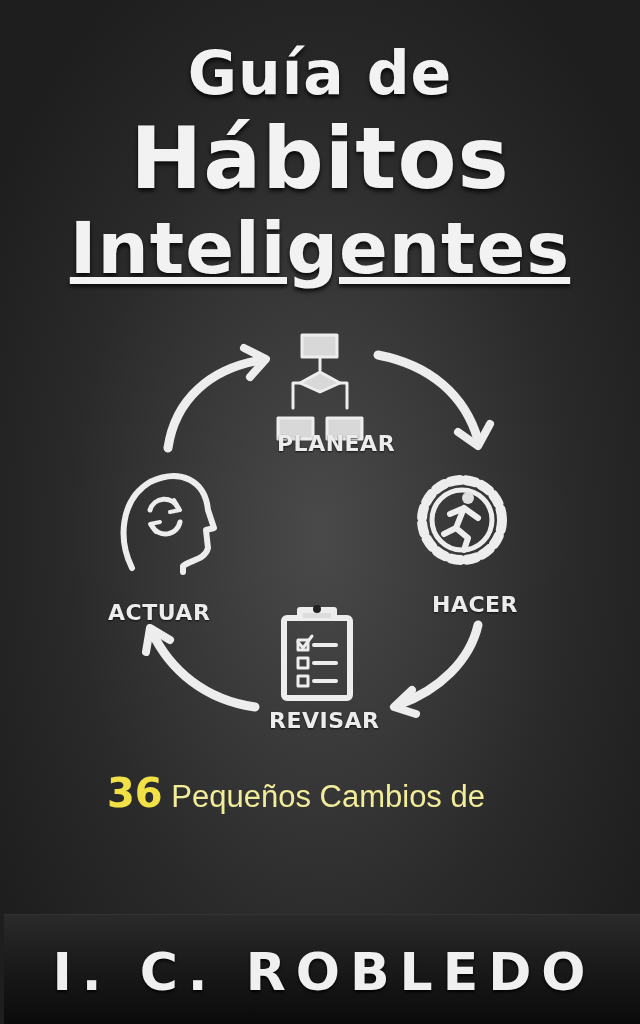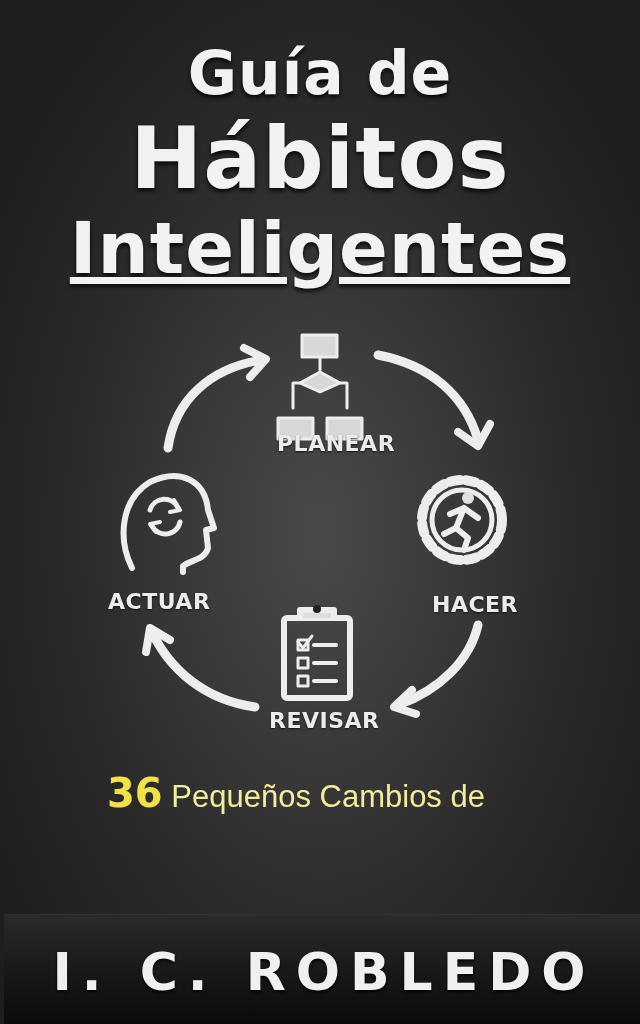--- a/index.html
+++ b/index.html
@@ -119,21 +119,21 @@
           <line x1="314" y1="663" x2="336" y2="663" stroke-width="4"></line>
           <rect x="298" y="676" width="10" height="10" stroke-width="3"></rect>
           <line x1="314" y1="681" x2="336" y2="681" stroke-width="4"></line>
         </g>
       </g>
     </svg>
 
     <div class="label" style="left:262px; top:111px;margin-left:15px;">PLANEAR</div>
     <div class="label" style="left:432px; top:272px;">HACER</div>
     <div class="label" style="left:269px; top:388px;">REVISAR</div>
-    <div class="label" style="left:108px; top:269px;">ACTUAR</div>
+    <div class="label" style="left:108px; top:280px;">ACTUAR</div>
   </div>
 
   <div class="subtitle">
     <div>
       <span class="num">36</span><span> Pequeños Cambios de</span>
     </div>
   </div>
 
   <div class="author-band">
     <div class="author">I. C. ROBLEDO</div>

